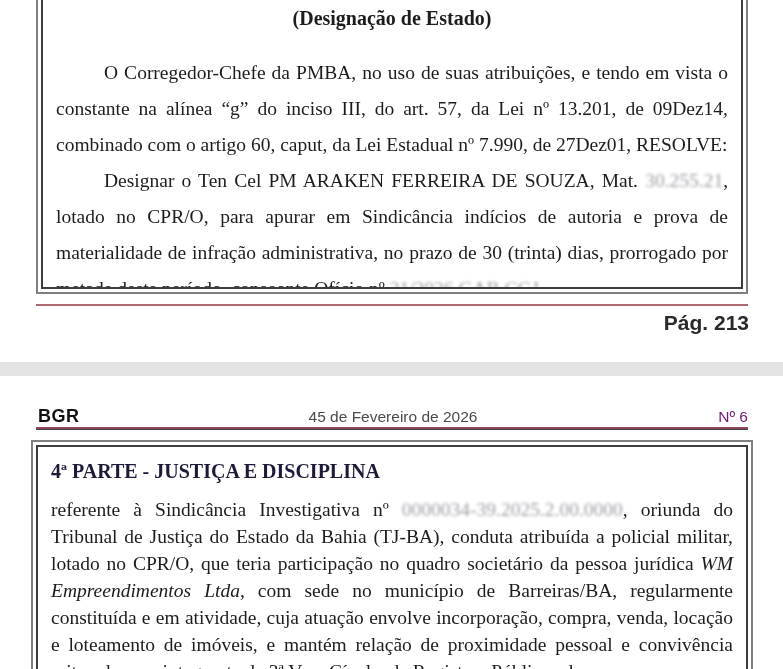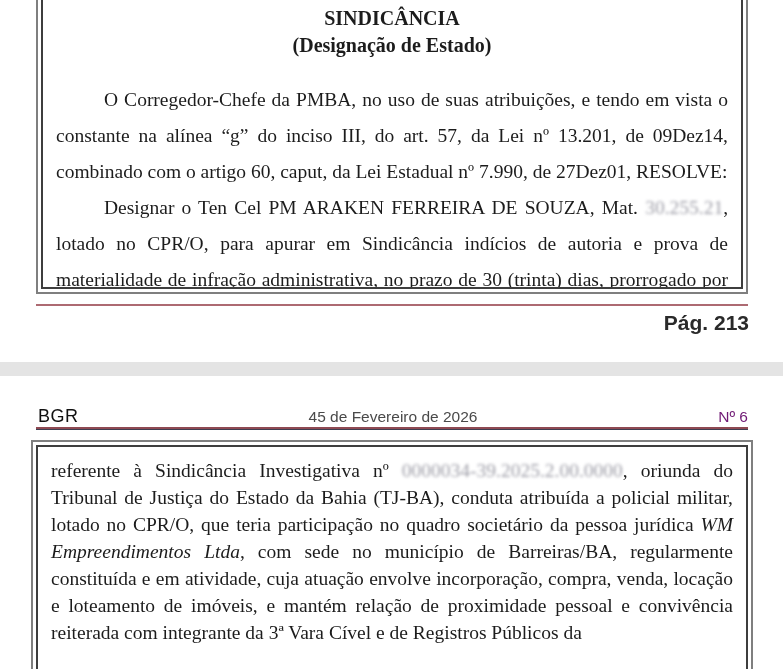--- a/index.html
+++ b/index.html
@@ -62,21 +62,21 @@
     position:absolute;left:0;top:362px;width:783px;height:14px;
   }
 
   
   .bgr-header{
     position:absolute;left:38px;top:405px;width:710px;height:22px;
     font-family:"Liberation Sans", sans-serif;
   }
   .bgr-left{
     position:absolute;left:0;bottom:0;
-    font-weight:normal;font-size:18px;color:#111;letter-spacing:.5px;
+    font-weight:bold;font-size:18px;color:#111;letter-spacing:.5px;
   }
   .bgr-center{
     position:absolute;left:50%;transform:translateX(-50%);bottom:1px;
     font-size:15.5px;color:#4a4a4a;
   }
   .bgr-right{
     position:absolute;right:0;bottom:1px;
     font-size:15.5px;color:#701a75;
   }
   .maroon-rule{
@@ -93,21 +93,20 @@
     margin:0;font-size:19.5px;line-height:27px;text-align:justify;text-indent:0;
   }
 </style>
 </head>
 <body>
 
 <div class="screen">
 
   <div class="doc-box-outer" id="box-top">
     <div class="doc-box-inner">
-      <p class="doc-title">SINDICÂNCIA</p>
       <p class="doc-title">(Designação de Estado)</p>
       <div class="doc-body">
         <p><span>O Corregedor-Chefe da PMBA, no uso de suas atribuições, e tendo em vista o constante na alínea “g” do inciso III, do art. 57, da Lei nº 13.201, de 09Dez14, combinado com o artigo 60, caput, da Lei Estadual nº 7.990, de 27Dez01, RESOLVE:</span></p>
         <p><span>Designar o Ten Cel PM </span><span class="bold">ARAKEN FERREIRA DE SOUZA</span><span>, Mat. </span><span class="redacted">30.255.21</span><span>, lotado no CPR/O, para apurar em Sindicância indícios de autoria e prova de materialidade de infração administrativa, no prazo de 30 (trinta) dias, prorrogado por metade deste período, consoante Ofício nº </span><span class="redacted">21/2026 GAB CGJ</span></p>
       </div>
     </div>
   </div>
 
   <div class="rose-rule" style="background: rgb(173, 106, 114);"></div>
   <div class="page-number">Pág. 213</div>
@@ -116,19 +115,20 @@
 
   <div class="bgr-header">
     <span class="bgr-left">BGR</span>
     <span class="bgr-center">45 de Fevereiro de 2026</span>
     <span class="bgr-right">Nº 6</span>
   </div>
   <div class="maroon-rule" style="background: linear-gradient(rgb(143, 74, 83) 0px, rgb(143, 74, 83) 66%, rgb(63, 63, 82) 66%, rgb(63, 63, 82) 100%);"></div>
 
   <div class="doc-box-outer" id="box-bottom">
     <div class="doc-box-inner">
+      <p class="section-title" style="color: rgb(27, 27, 56);">4ª PARTE - JUSTIÇA E DISCIPLINA</p>
       <div class="bottom-body">
         <p><span>referente à Sindicância Investigativa nº </span><span class="redacted">0000034-39.2025.2.00.0000</span><span>, oriunda do Tribunal de Justiça do Estado da Bahia (TJ-BA), conduta atribuída a policial militar, lotado no CPR/O, que teria participação no quadro societário da pessoa jurídica </span><span class="italic">WM Empreendimentos Ltda</span><span>, com sede no município de Barreiras/BA, regularmente constituída e em atividade, cuja atuação envolve incorporação, compra, venda, locação e loteamento de imóveis, e mantém relação de proximidade pessoal e convivência reiterada com integrante da 3ª Vara Cível e de Registros Públicos da</span></p>
       </div>
     </div>
   </div>
 
 </div>
 
 </body></html>

